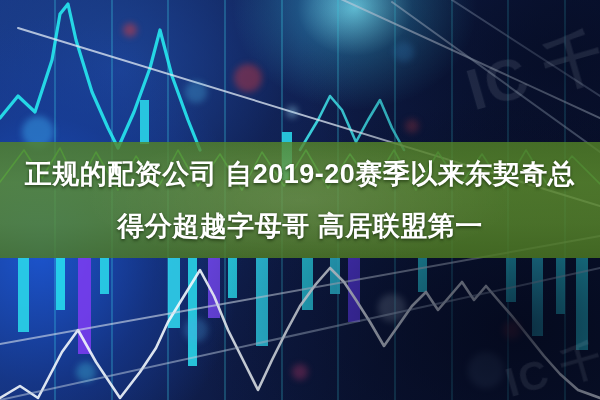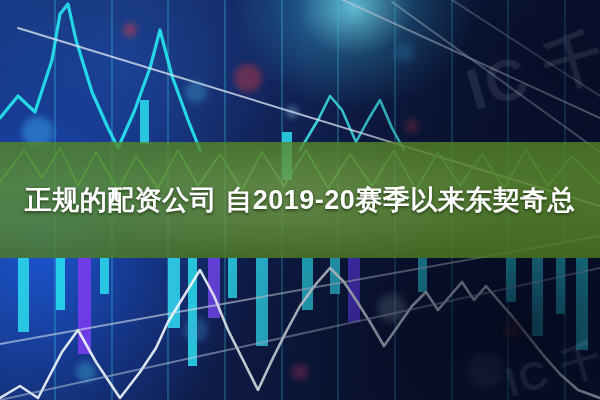--- a/index.html
+++ b/index.html
@@ -181,15 +181,16 @@
   <div class="layer" id="bg-vignette"></div>
 
   <div id="wm-top" class="wm">IC 千</div>
   <div id="wm-bottom" class="wm">IC 千</div>
 
   <div id="band"></div>
   <div id="band-sheen"></div>
 
   <div id="headline">
     <div class="hl-line">正规的配资公司 自2019-20赛季以来东契奇总</div>
+    <div class="hl-line">得分超越字母哥 高居联盟第一</div>
   </div>
 
 </div>
 
 </body></html>

